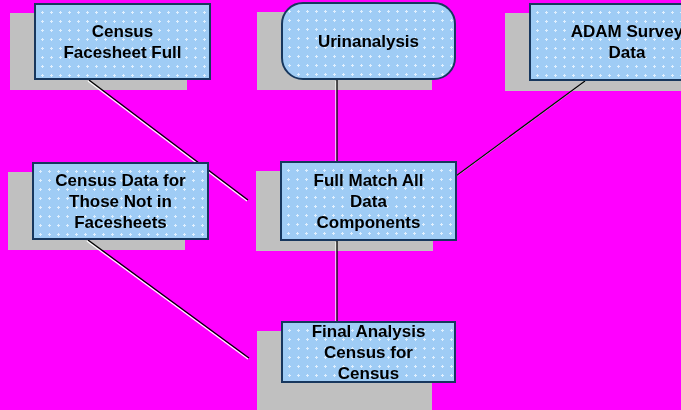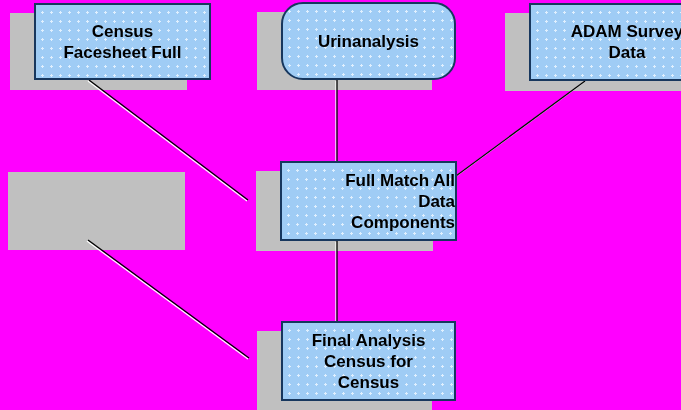--- a/index.html
+++ b/index.html
@@ -74,23 +74,28 @@
       <div class="node-line">Census</div>
       <div class="node-line">Facesheet Full</div>
     </div>
     <div class="node" style="left: 249px; top: 2px; width: 175px; height: 78px; background-color: rgb(159, 204, 245); border-color: rgb(23, 55, 94); border-radius: 22px;">
       <div class="node-line">Urinanalysis</div>
     </div>
     <div class="node" style="left: 497px; top: 3px; width: 196px; height: 78px; background-color: rgb(159, 204, 245); border-color: rgb(23, 55, 94);">
       <div class="node-line">ADAM Survey</div>
       <div class="node-line">Data</div>
     </div>
-    <div class="node" style="left: 248px; top: 161px; width: 177px; height: 80px; background-color: rgb(159, 204, 245); border-color: rgb(23, 55, 94); align-items: flex-end;">
+    <div class="node" style="left: 0px; top: 162px; width: 177px; height: 78px; background-color: rgb(159, 204, 245); border-color: rgb(23, 55, 94);">
+      <div class="node-line">Census Data for</div>
+      <div class="node-line">Those Not in</div>
+      <div class="node-line">Facesheets</div>
+    </div>
+    <div class="node" style="left: 248px; top: 161px; width: 177px; height: 80px; background-color: rgb(159, 204, 245); border-color: rgb(23, 55, 94);">
       <div class="node-line">Full Match All</div>
       <div class="node-line">Data</div>
       <div class="node-line">Components</div>
     </div>
-    <div class="node" style="left: 249px; top: 321px; width: 175px; height: 80px; background-color: rgb(159, 204, 245); border-color: rgb(23, 55, 94);">
+    <div class="node" style="left: 249px; top: 321px; width: 175px; height: 62px; background-color: rgb(159, 204, 245); border-color: rgb(23, 55, 94);">
       <div class="node-line">Final Analysis</div>
       <div class="node-line">Census for</div>
       <div class="node-line">Census</div>
     </div>
   </div>
 
 </body></html>

